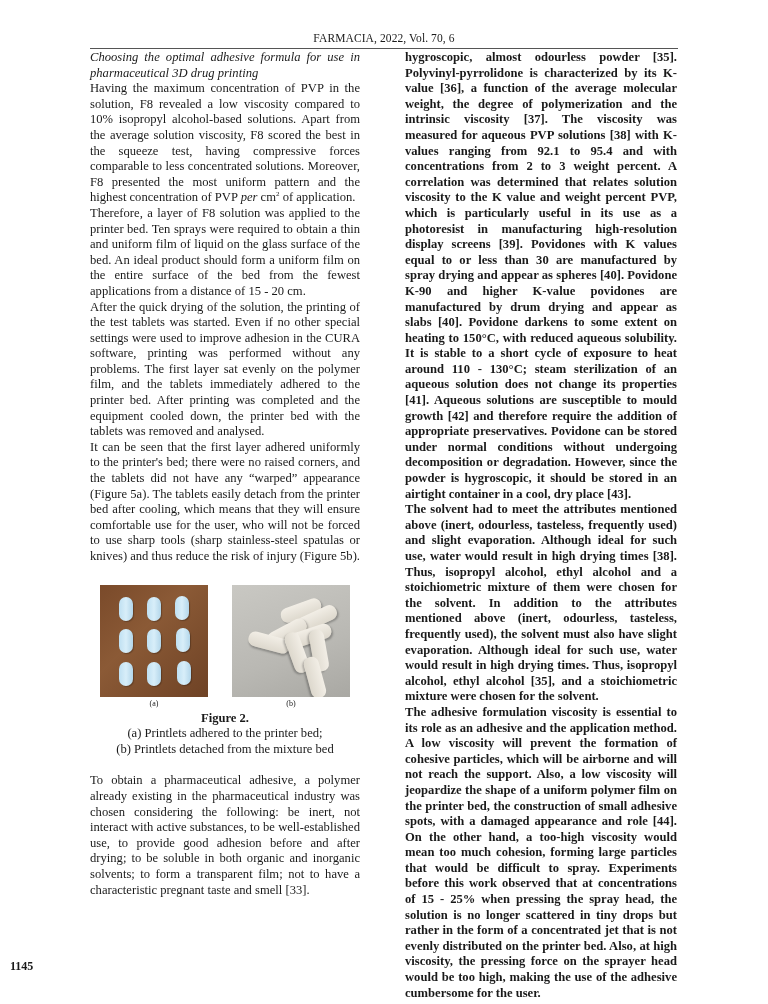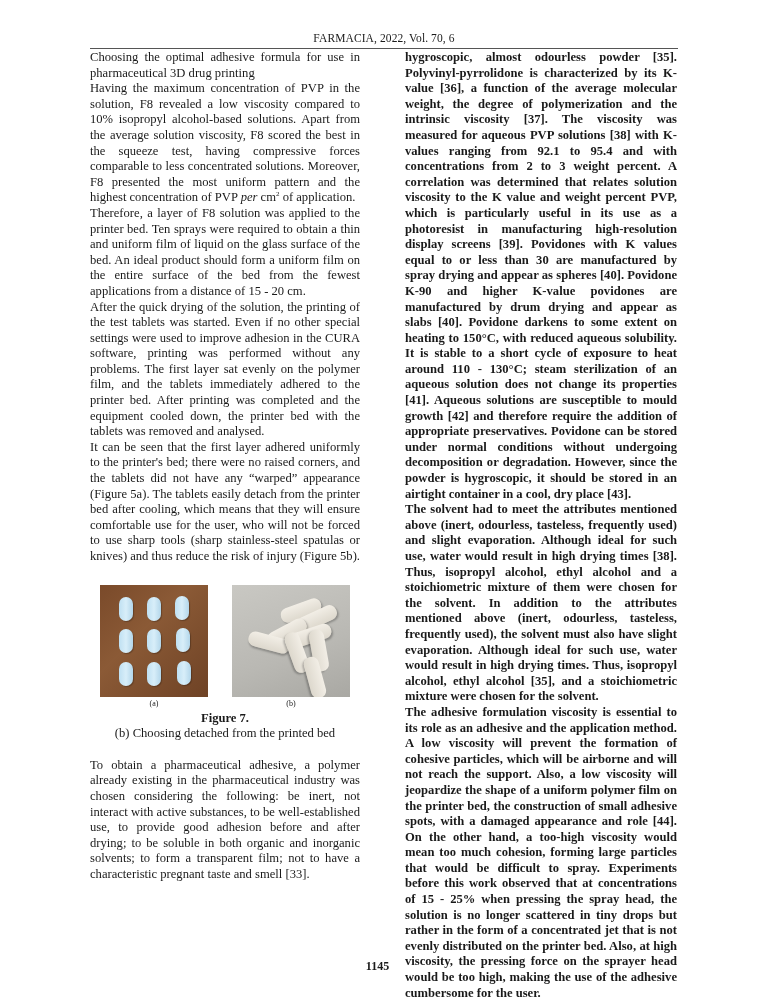--- a/index.html
+++ b/index.html
@@ -15,21 +15,21 @@
     position: absolute; left: 90px; right: 90px; top: 48px;
     border-top: 1px solid #555;
   }
   .col {
     position: absolute; top: 50px; width: 270px;
     font-size: 12.6px; line-height: 15.6px; text-align: justify;
   }
   .col-left { left: 90px; }
   .col-right { left: 405px; width: 272px; font-weight: bold; }
   .col p { margin: 0; text-indent: 0; }
-  .section-heading { margin: 0; }
+  .section-heading { font-style: italic; margin: 0; }
   sup { font-size: 7px; line-height: 0; vertical-align: 5px; }
   .figure {
     margin-top: 20px; margin-bottom: 16px;
   }
   .figure-row { display: flex; justify-content: space-between; padding: 0 10px 0 10px; }
   .panel { width: 108px; text-align: center; }
   .photo {
     width: 108px; height: 112px; position: relative; overflow: hidden;
   }
   .photo-a { background: linear-gradient(135deg, #7a4a2a 0%, #8b5a36 40%, #6e4225 100%); }
@@ -41,22 +41,22 @@
   }
   .bpill {
     position: absolute; width: 42px; height: 15px; border-radius: 7px;
     background: linear-gradient(180deg, #f2eee6 0%, #ddd8cd 100%);
     box-shadow: 1px 2px 2px rgba(0,0,0,0.25);
   }
   .panel-label { font-size: 8px; line-height: 10px; margin-top: 2px; }
   .figure-title { text-align: center; font-weight: bold; font-size: 12.6px; margin-top: 2px; }
   .figure-caption { text-align: center; font-size: 12.6px; line-height: 15.6px; }
   .page-number {
-    position: absolute; left: 0; right: 13px; top: 959px; text-align: center;
-    font-weight: bold; font-size: 12px;
+    position: absolute; left: 0; right: 13px; top: 959px; text-align: left;
+    font-weight: bold; font-size: 12px; padding-left: 10px;
   }
 </style>
 </head>
 <body>
 
 <div class="header">FARMACIA, 2022, Vol. 70, 6</div>
 <div class="header-rule"></div>
 
 <div class="col col-left">
   <p class="section-heading">Choosing the optimal adhesive formula for use in pharmaceutical 3D drug printing</p>
@@ -88,22 +88,23 @@
           <div class="bpill" style="left:34px;top:40px;transform:rotate(-28deg)"></div>
           <div class="bpill" style="left:58px;top:43px;transform:rotate(-18deg)"></div>
           <div class="bpill" style="left:16px;top:50px;transform:rotate(15deg)"></div>
           <div class="bpill" style="left:44px;top:60px;transform:rotate(70deg)"></div>
           <div class="bpill" style="left:66px;top:58px;transform:rotate(80deg)"></div>
           <div class="bpill" style="left:62px;top:85px;transform:rotate(75deg)"></div>
         </div>
         <div class="panel-label">(b)</div>
       </div>
     </div>
-    <div class="figure-title">Figure 7.</div>
-    <div class="figure-caption">(b) Choosing detached from the printed bed</div>
+    <div class="figure-title">Figure 2.</div>
+    <div class="figure-caption">(a) Printlets adhered to the printer bed;</div>
+    <div class="figure-caption">(b) Printlets detached from the mixture bed</div>
   </div>
 
   <p>To obtain a pharmaceutical adhesive, a polymer already existing in the pharmaceutical industry was chosen considering the following: be inert, not interact with active substances, to be well-established use, to provide good adhesion before and after drying; to be soluble in both organic and inorganic solvents; to form a transparent film; not to have a characteristic pregnant taste and smell [33].</p>
 </div>
 
 <div class="col col-right">
   <p>hygroscopic, almost odourless powder [35]. Polyvinyl-pyrrolidone is characterized by its K-value [36], a function of the average molecular weight, the degree of polymerization and the intrinsic viscosity [37]. The viscosity was measured for aqueous PVP solutions [38] with K-values ranging from 92.1 to 95.4 and with concentrations from 2 to 3 weight percent. A correlation was determined that relates solution viscosity to the K value and weight percent PVP, which is particularly useful in its use as a photoresist in manufacturing high-resolution display screens [39]. Povidones with K values equal to or less than 30 are manufactured by spray drying and appear as spheres [40]. Povidone K-90 and higher K-value povidones are manufactured by drum drying and appear as slabs [40]. Povidone darkens to some extent on heating to 150°C, with reduced aqueous solubility. It is stable to a short cycle of exposure to heat around 110 - 130°C; steam sterilization of an aqueous solution does not change its properties [41]. Aqueous solutions are susceptible to mould growth [42] and therefore require the addition of appropriate preservatives. Povidone can be stored under normal conditions without undergoing decomposition or degradation. However, since the powder is hygroscopic, it should be stored in an airtight container in a cool, dry place [43].</p>
   <p>The solvent had to meet the attributes mentioned above (inert, odourless, tasteless, frequently used) and slight evaporation. Although ideal for such use, water would result in high drying times [38]. Thus, isopropyl alcohol, ethyl alcohol and a stoichiometric mixture of them were chosen for the solvent. In addition to the attributes mentioned above (inert, odourless, tasteless, frequently used), the solvent must also have slight evaporation. Although ideal for such use, water would result in high drying times. Thus, isopropyl alcohol, ethyl alcohol [35], and a stoichiometric mixture were chosen for the solvent.</p>
   <p>The adhesive formulation viscosity is essential to its role as an adhesive and the application method. A low viscosity will prevent the formation of cohesive particles, which will be airborne and will not reach the support. Also, a low viscosity will jeopardize the shape of a uniform polymer film on the printer bed, the construction of small adhesive spots, with a damaged appearance and role [44]. On the other hand, a too-high viscosity would mean too much cohesion, forming large particles that would be difficult to spray. Experiments before this work observed that at concentrations of 15 - 25% when pressing the spray head, the solution is no longer scattered in tiny drops but rather in the form of a concentrated jet that is not evenly distributed on the printer bed. Also, at high viscosity, the pressing force on the sprayer head would be too high, making the use of the adhesive cumbersome for the user.</p>
 </div>

